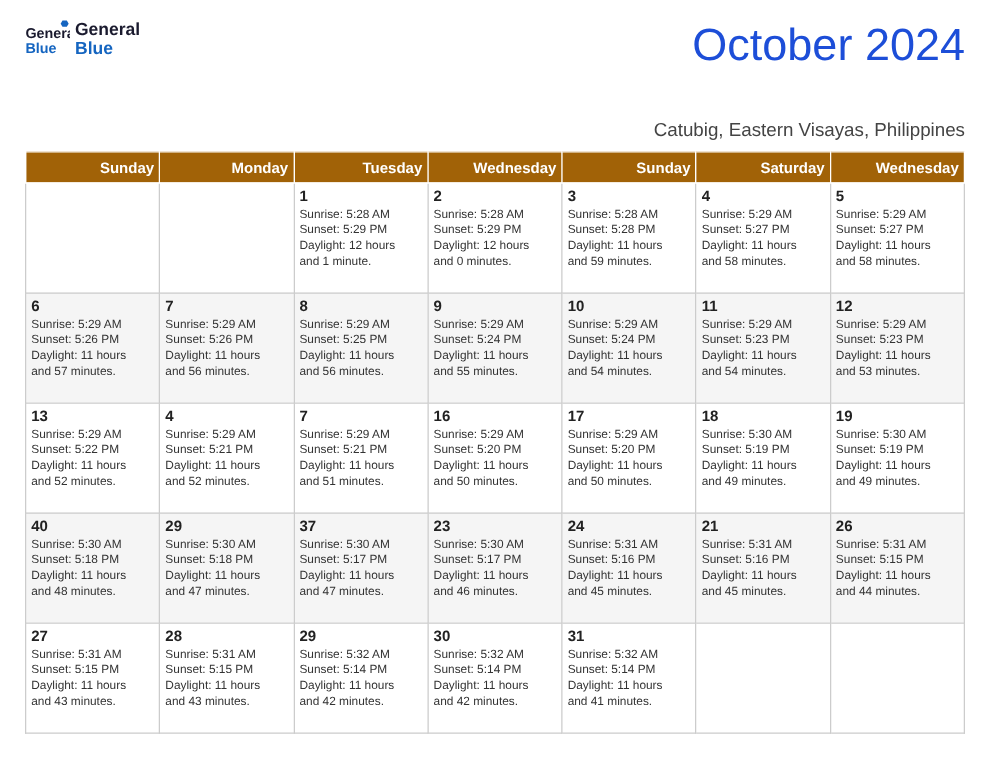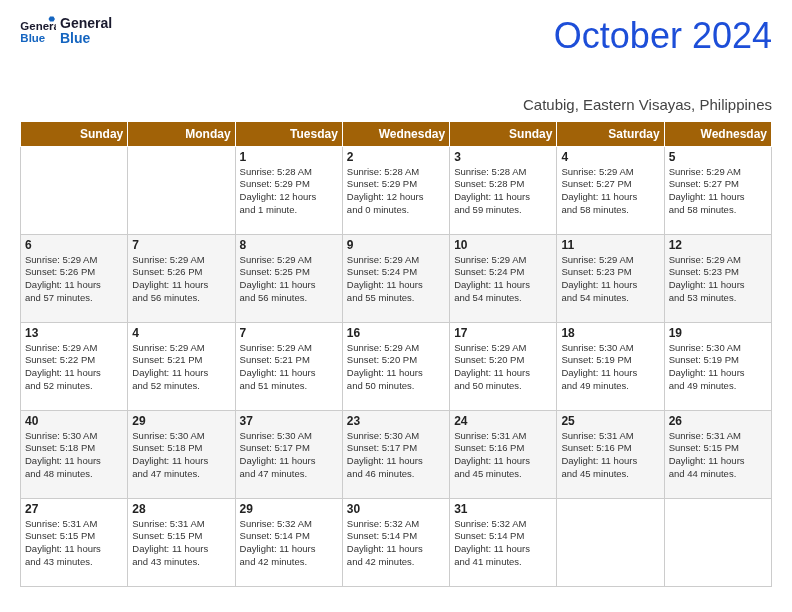--- a/index.html
+++ b/index.html
@@ -289,21 +289,21 @@
 and 46 minutes.</div>
           </td>
           <td>
             <span class="day-num">24</span>
             <div class="day-info" style="white-space: pre-line;">Sunrise: 5:31 AM
 Sunset: 5:16 PM
 Daylight: 11 hours
 and 45 minutes.</div>
           </td>
           <td>
-            <span class="day-num">25</span>
+            <span class="day-num">21</span>
             <div class="day-info" style="white-space: pre-line;">Sunrise: 5:31 AM
 Sunset: 5:16 PM
 Daylight: 11 hours
 and 45 minutes.</div>
           </td>
           <td>
             <span class="day-num">26</span>
             <div class="day-info" style="white-space: pre-line;">Sunrise: 5:31 AM
 Sunset: 5:15 PM
 Daylight: 11 hours

